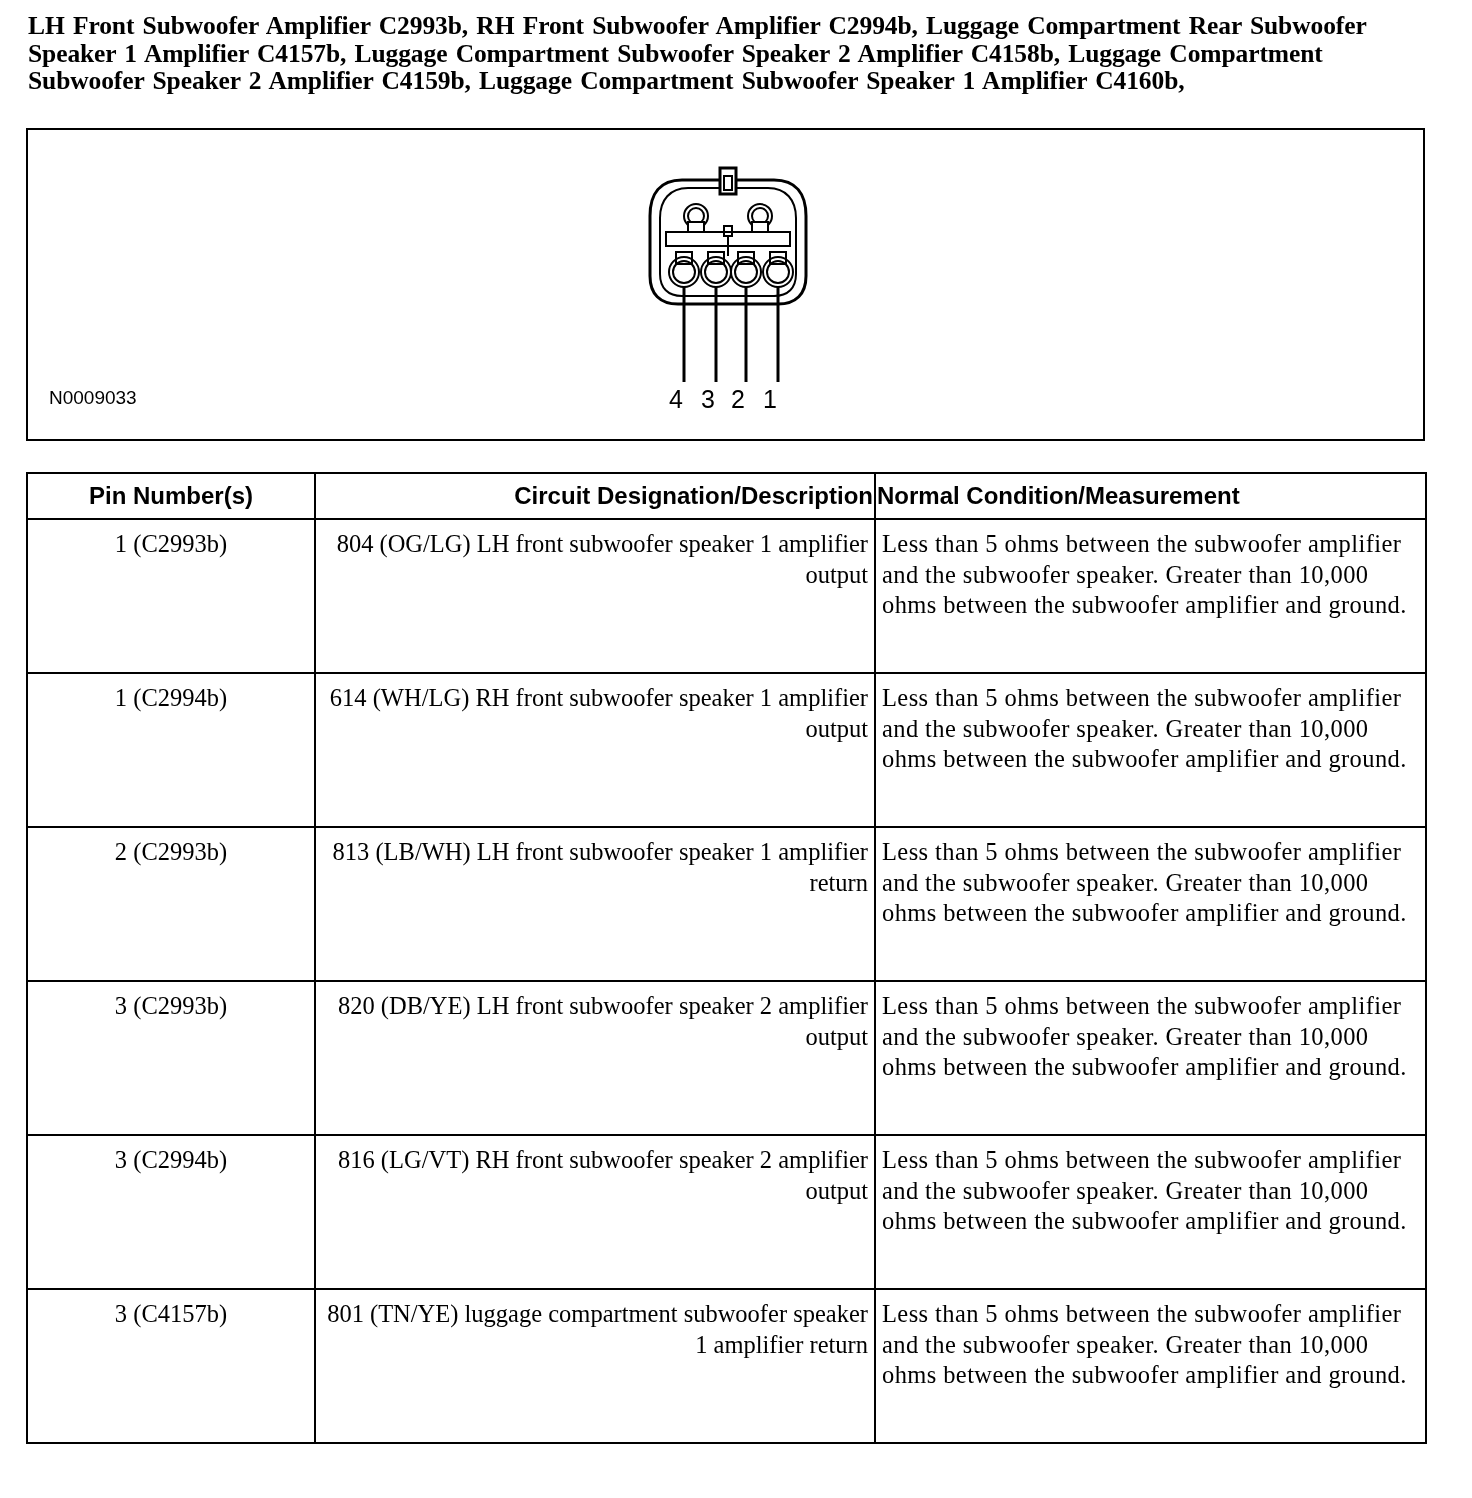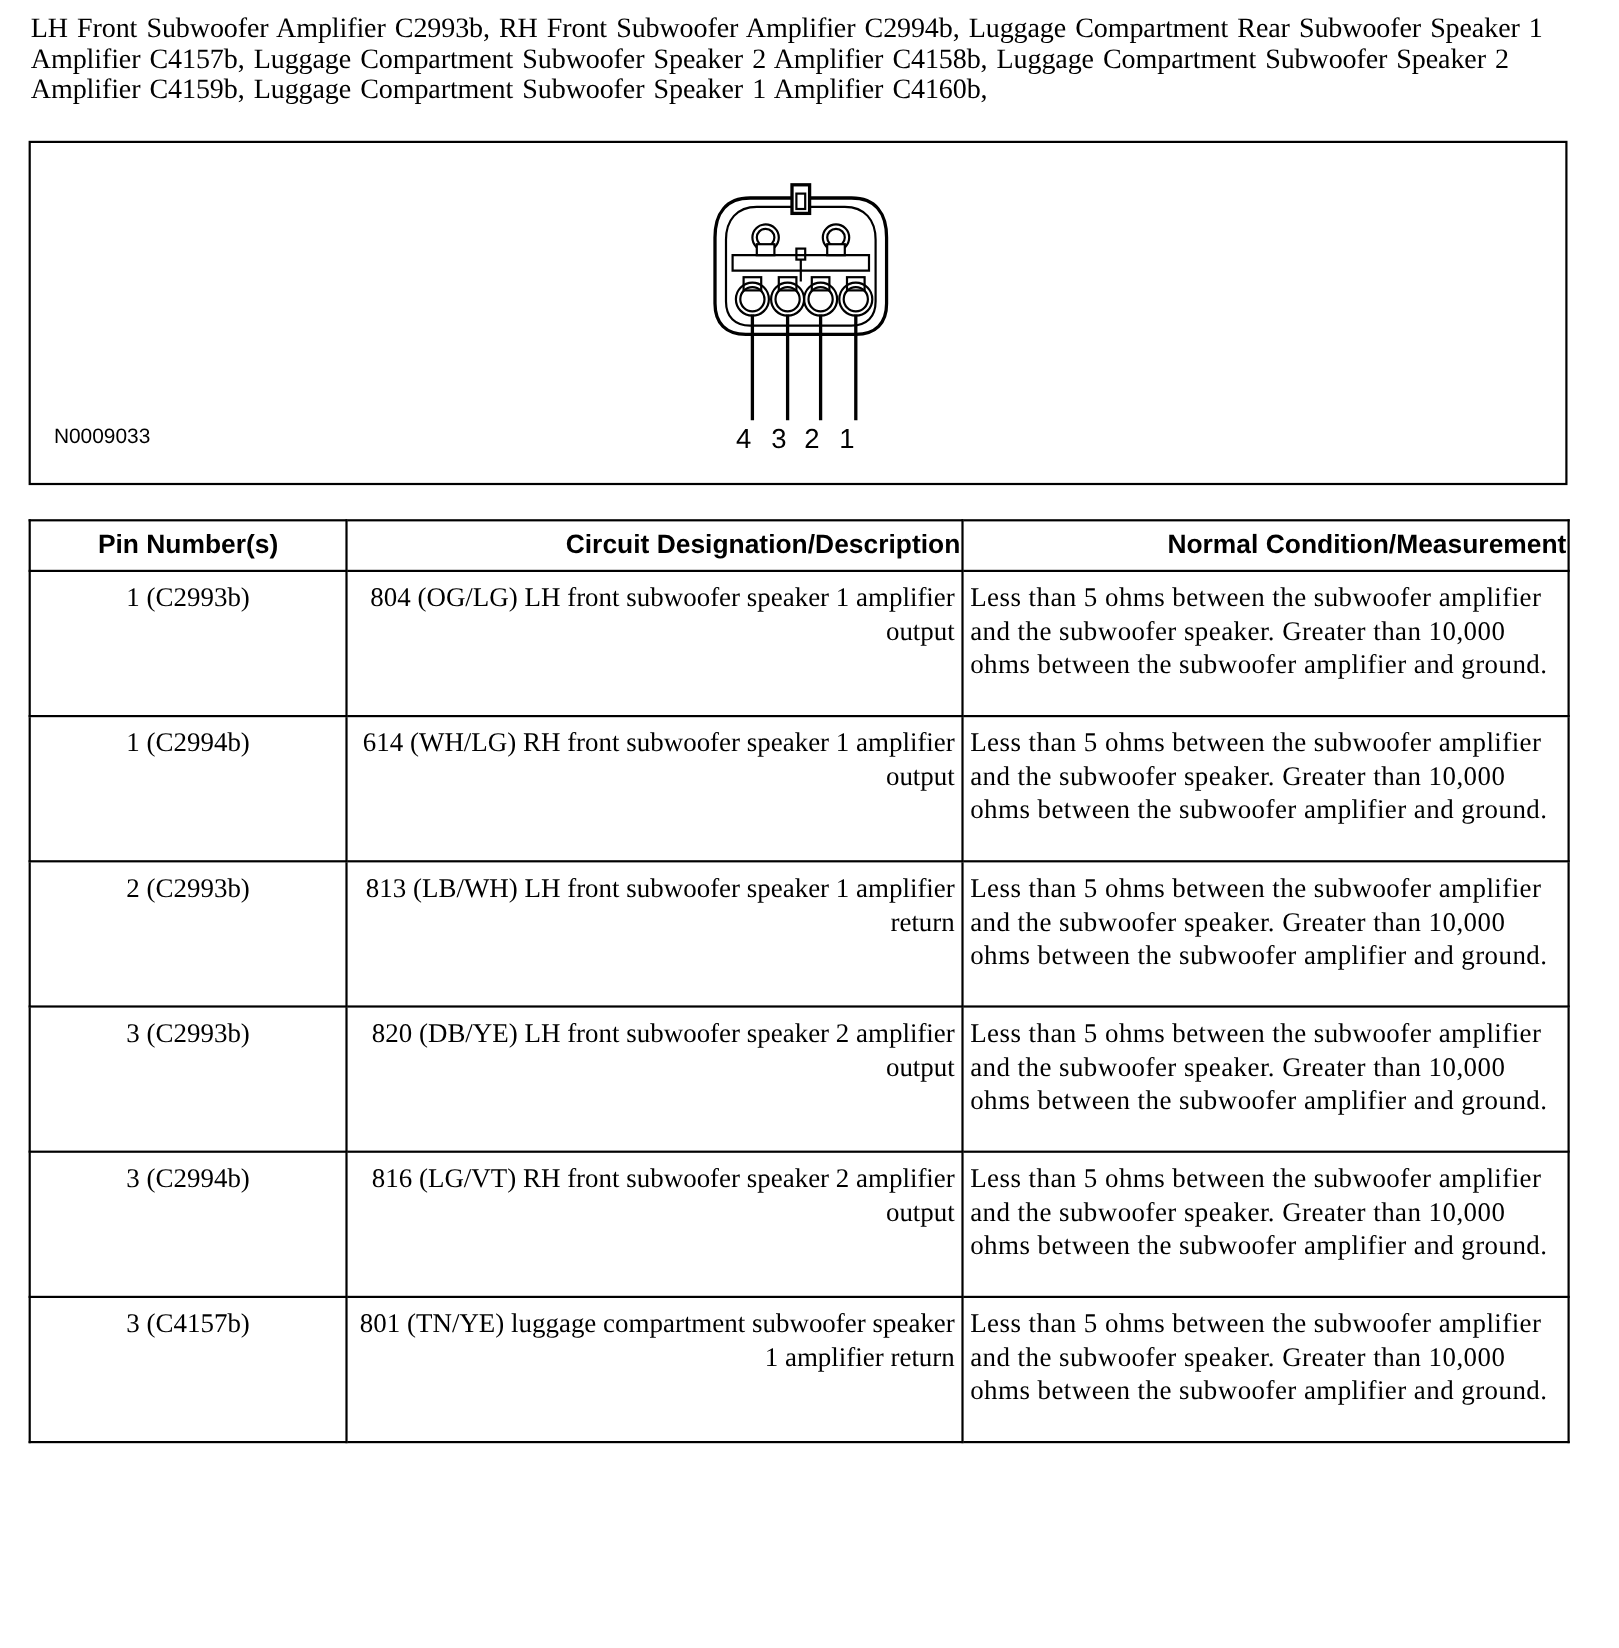--- a/index.html
+++ b/index.html
@@ -1,19 +1,19 @@
 <!DOCTYPE html>
 <html><head>
 <meta charset="utf-8">
 <style>
   html, body { margin: 0; padding: 0; background: #ffffff; }
   body { width: 1472px; height: 1498px; position: relative; color: #000; overflow: hidden; }
   .title {
     position: absolute; left: 28px; top: 12px; width: 1410px;
-    font-family: "Liberation Serif", serif; font-weight: normal;
+    font-family: "Liberation Serif", serif; font-weight: bold;
     font-size: 25.5px; line-height: 27.5px; letter-spacing: -0.1px;
     word-spacing: 2px; margin: 0;
   }
   .figure {
     position: absolute; left: 26px; top: 128px; width: 1395px; height: 309px;
     border: 2px solid #000; background: #fff;
   }
   .fig-id {
     position: absolute; left: 21px; top: 257px;
     font-family: "Liberation Sans", sans-serif; font-size: 19px; line-height: 22px;
@@ -28,25 +28,25 @@
     position: absolute; left: 26px; top: 472px; width: 1399px;
     border-collapse: collapse; table-layout: fixed;
   }
   table.pins th, table.pins td { border: 2px solid #000; vertical-align: top; }
   table.pins th {
     font-family: "Liberation Sans", sans-serif; font-weight: bold;
     font-size: 24px; height: 42px; padding: 1px; vertical-align: middle;
   }
   table.pins td {
     font-family: "Liberation Serif", serif; font-size: 24.5px; line-height: 30.5px;
-    height: 132px; padding: 9px 6px 0 6px; box-sizing: border-box;
+    height: 154px; padding: 9px 6px 0 6px; box-sizing: border-box;
   }
   th.c1, td.c1 { text-align: center; }
   th.c2, td.c2 { text-align: right; }
-  th.c3 { text-align: right; padding-left: 15px; }
+  th.c3 { text-align: left; padding-left: 15px; }
   td.c3 { text-align: left; padding-left: 15px; padding-right: 8px; letter-spacing: 0.4px; }
   col.w1 { width: 288px; }
   col.w2 { width: 560px; }
   col.w3 { width: 551px; }
 </style>
 </head>
 <body>
 
 <h1 class="title">LH Front Subwoofer Amplifier C2993b, RH Front Subwoofer Amplifier C2994b, Luggage Compartment Rear Subwoofer Speaker 1 Amplifier C4157b, Luggage Compartment Subwoofer Speaker 2 Amplifier C4158b, Luggage Compartment Subwoofer Speaker 2 Amplifier C4159b, Luggage Compartment Subwoofer Speaker 1 Amplifier C4160b,</h1>
 

